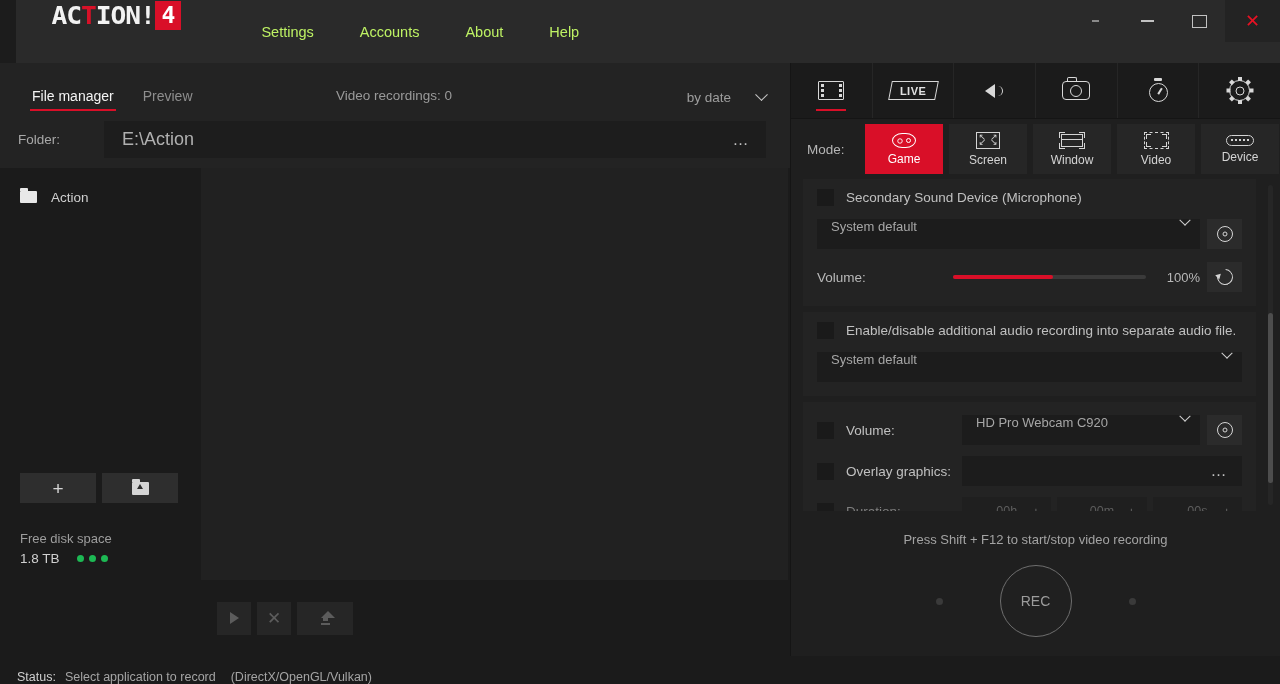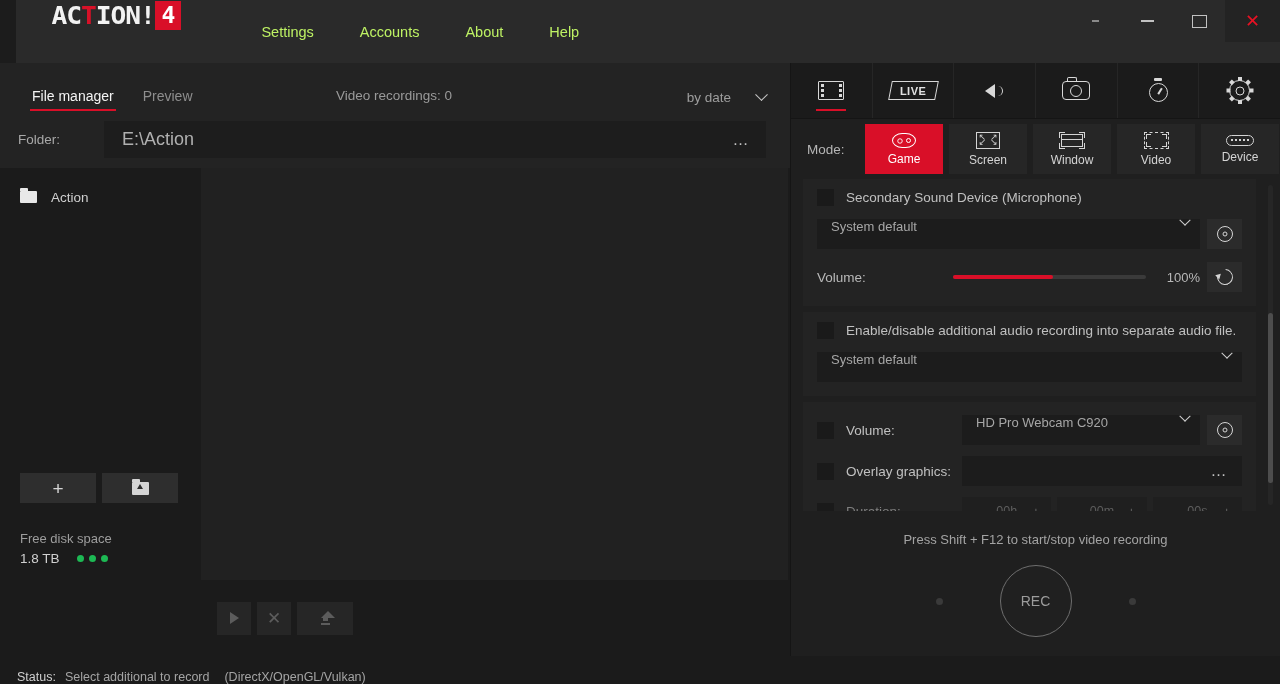--- a/index.html
+++ b/index.html
@@ -1031,15 +1031,15 @@
         <span class="rec-dot"></span>
         <div class="rec-btn">REC</div>
         <span class="rec-dot"></span>
       </div>
     </div>
   </div>
 </div>
 
 <div class="statusbar">
   <span class="st-key">Status:</span>
-  <span class="st-val">Select additional to record</span>
+  <span class="st-val">Select application to record</span>
   <span class="st-api">(DirectX/OpenGL/Vulkan)</span>
 </div>
 
 </body></html>

